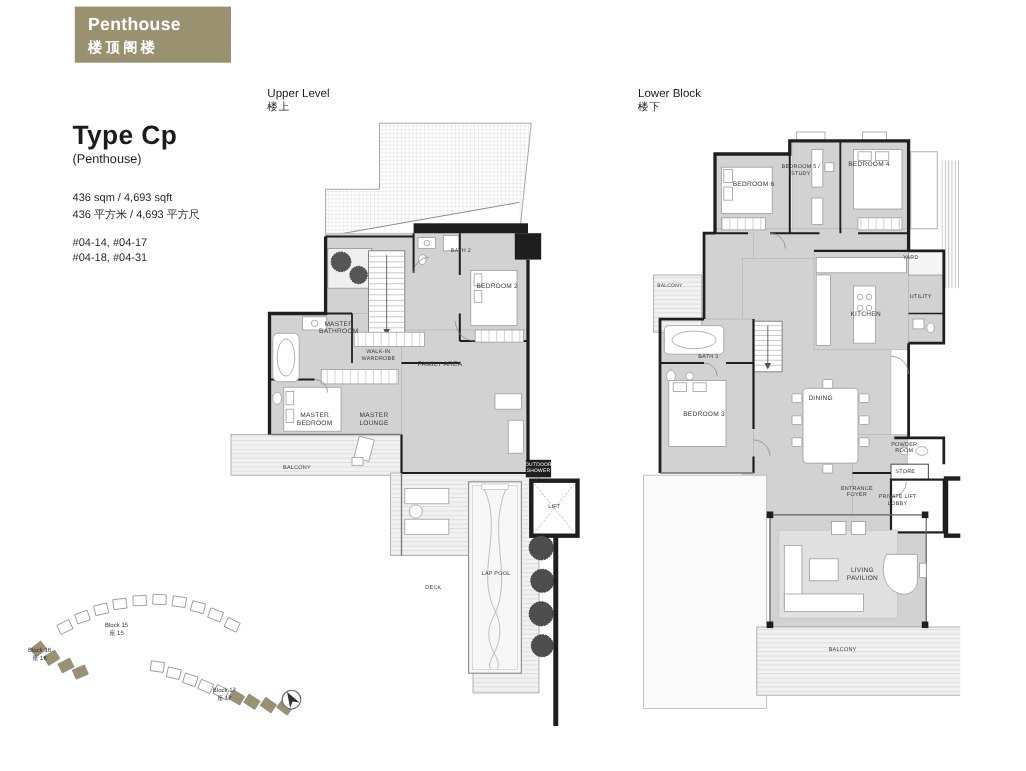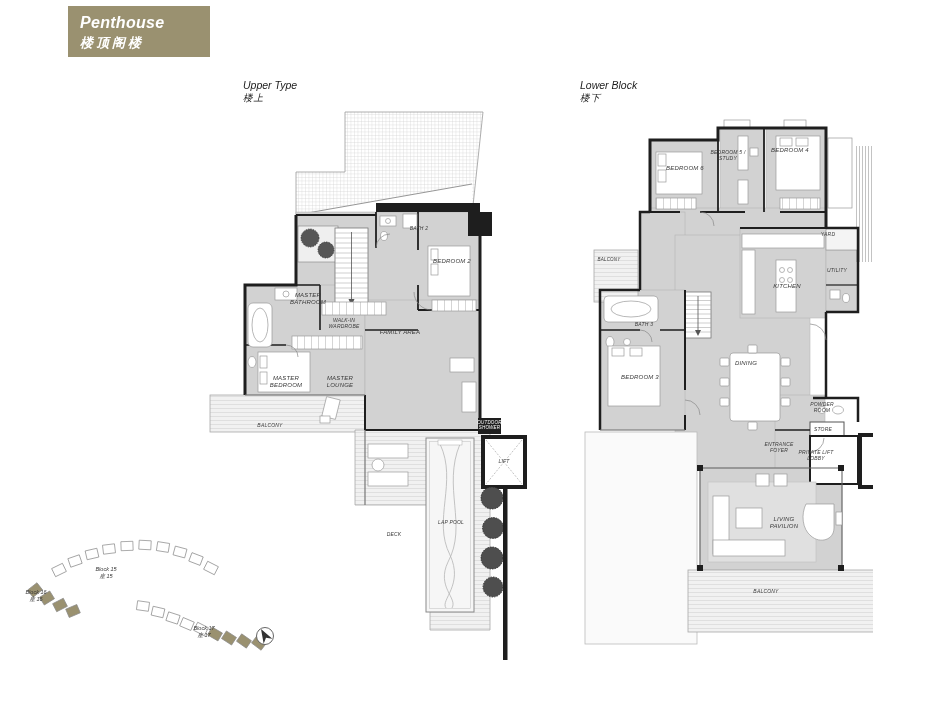--- a/index.html
+++ b/index.html
@@ -1,17 +1,17 @@
 <!DOCTYPE html>
 <html><head>
 <meta charset="utf-8">
 <style>
   html,body{margin:0;padding:0;background:#ffffff;}
   .page{position:relative;width:873px;height:701px;background:#ffffff;overflow:hidden;
-        font-family:"Liberation Sans", sans-serif;color:#222;font-style:italic;}
+        font-family:"Liberation Sans", sans-serif;color:#222;}
   .badge{position:absolute;left:68px;top:6px;width:142px;height:51px;background:#9a9170;
          color:#fff;padding-left:12px;box-sizing:border-box;}
   .badge .t{font-size:16px;font-weight:bold;margin-top:8px;letter-spacing:.3px;}
   .badge .s{font-size:13px;font-weight:bold;letter-spacing:3px;margin-top:2px;}
   .info{position:absolute;left:66px;top:110px;width:170px;}
   .info .type{font-size:24px;font-weight:bold;letter-spacing:.3px;color:#1c1c1c;}
   .info .sub{font-size:11.5px;margin-top:1px;color:#1c1c1c;}
   .info .area{font-size:10px;margin-top:2px;color:#2a2a2a;}
   .info .gap{height:22px;}
   .info .gap2{height:12px;}
@@ -47,23 +47,33 @@
         <path d="M6.5 0V14" stroke="#aaaaaa" stroke-width="0.5"></path>
       </pattern>
     </defs>
   </svg>
 
   <div class="badge">
     <div class="t">Penthouse</div>
     <div class="s">楼顶阁楼</div>
   </div>
 
+  <div class="info">
+    <div class="type">Type Cp</div>
+    <div class="sub">(Penthouse)</div>
+    <div class="gap"></div>
+    <div class="area">436 sqm / 4,693 sqft</div>
+    <div class="area">436 平方米 / 4,693 平方尺</div>
+    <div class="gap2"></div>
+    <div class="area">#04-14, #04-17</div>
+    <div class="area">#04-18, #04-31</div>
+  </div>
 
   <div class="lvl" style="left:243px;top:79px;">
-    <div>Upper Type</div>
+    <div>Upper Level</div>
     <div class="zh">楼上</div>
   </div>
   <div class="lvl" style="left:580px;top:79px;">
     <div>Lower Block</div>
     <div class="zh">楼下</div>
   </div>
 
   <svg style="left:200px;top:100px;" width="340" height="565" viewBox="0 0 340 565">
 
     <g>

